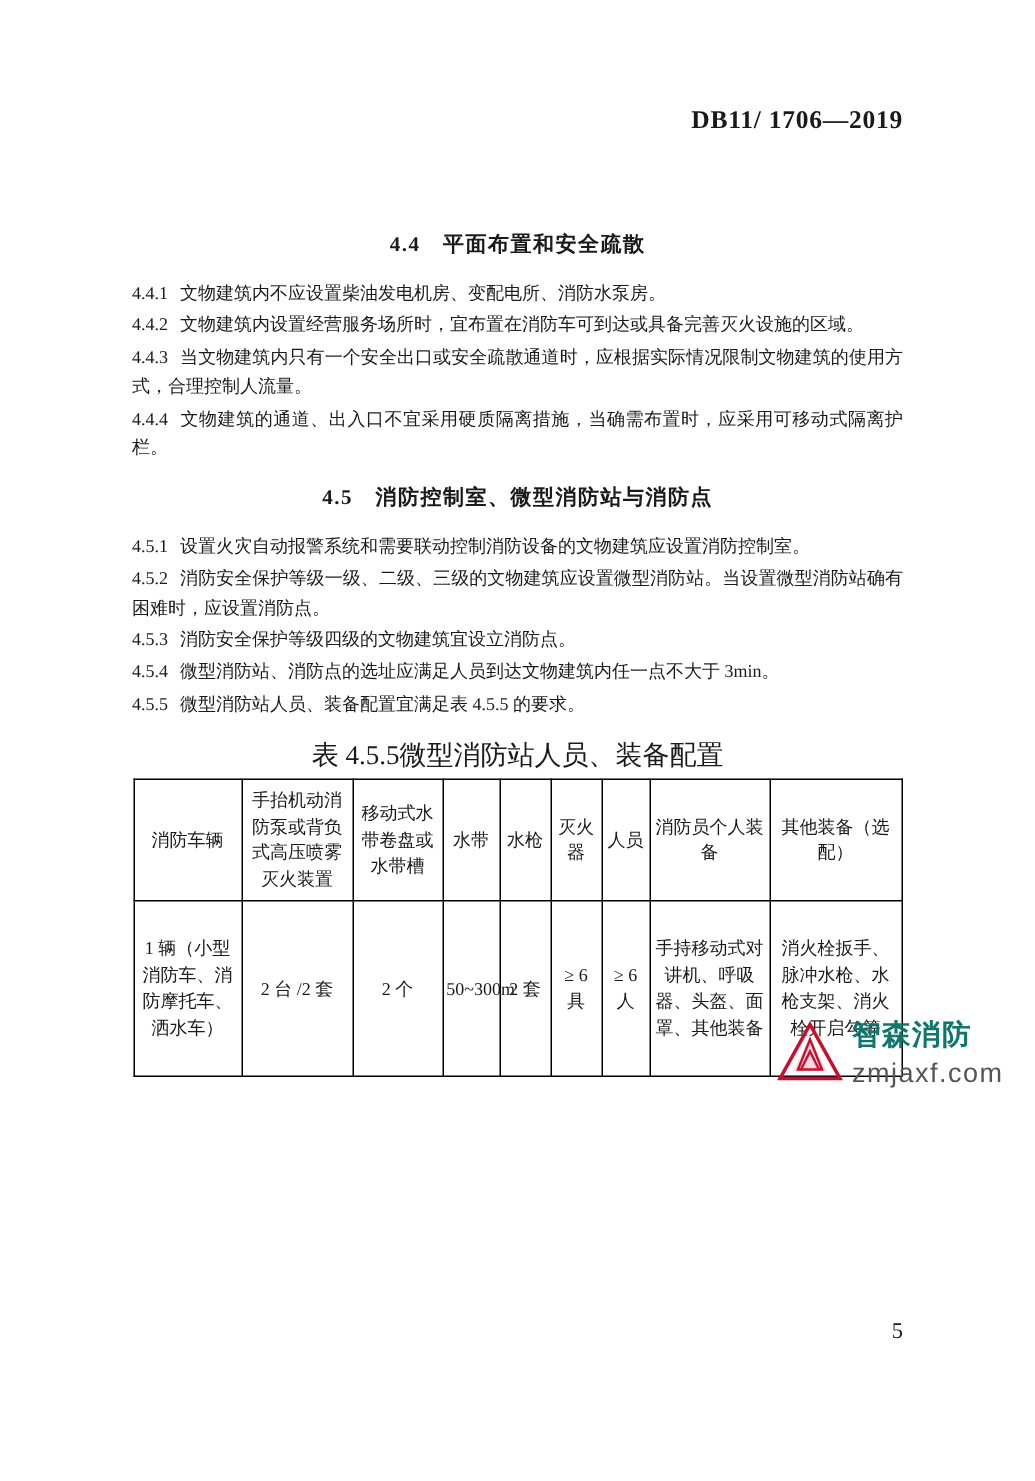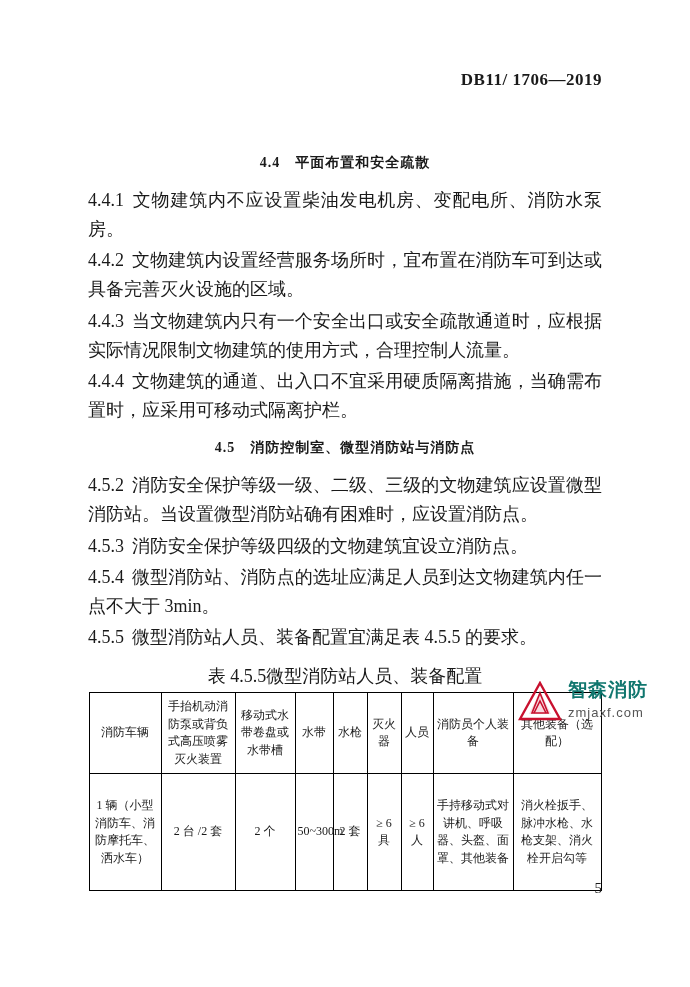--- a/index.html
+++ b/index.html
@@ -38,21 +38,21 @@
     width: 514px;
   }
   h2.section-title {
     font-size: 14px;
     font-weight: bold;
     text-align: center;
     margin: 14px 0 14px 0;
     letter-spacing: 1px;
   }
   .para {
-    font-size: 18px;
+    font-size: 12px;
     line-height: 1.62;
     margin: 0 0 2px 0;
     text-align: justify;
     text-indent: 0;
   }
   .para .num {
     display: inline;
     letter-spacing: 0px;
   }
   .para .gap {
@@ -113,21 +113,21 @@
     top: 2px;
   }
   .wm-title {
     font-size: 19px;
     color: #0f766e;
     font-family: "Liberation Sans", sans-serif;
     font-weight: bold;
     letter-spacing: 1px;
   }
   .wm-sub {
-    font-size: 13px;
+    font-size: 18px;
     color: #555;
     font-family: "Liberation Sans", sans-serif;
     letter-spacing: 1px;
     margin-top: 2px;
   }
 </style>
 </head>
 <body>
 
 <div class="page">
@@ -141,20 +141,21 @@
     <p class="para"><span class="num">4.4.1</span><span class="gap"></span><span>文物建筑内不应设置柴油发电机房、变配电所、消防水泵房。</span></p>
 
     <p class="para"><span class="num">4.4.2</span><span class="gap"></span><span>文物建筑内设置经营服务场所时，宜布置在消防车可到达或具备完善灭火设施的区域。</span></p>
 
     <p class="para"><span class="num">4.4.3</span><span class="gap"></span><span>当文物建筑内只有一个安全出口或安全疏散通道时，应根据实际情况限制文物建筑的使用方式，合理控制人流量。</span></p>
 
     <p class="para"><span class="num">4.4.4</span><span class="gap"></span><span>文物建筑的通道、出入口不宜采用硬质隔离措施，当确需布置时，应采用可移动式隔离护栏。</span></p>
 
     <h2 class="section-title">4.5 消防控制室、微型消防站与消防点</h2>
 
+    <p class="para"><span class="num">4.5.1</span><span class="gap"></span><span>设置火灾自动报警系统和需要联动控制消防设备的文物建筑应设置消防控制室。</span></p>
 
     <p class="para"><span class="num">4.5.2</span><span class="gap"></span><span>消防安全保护等级一级、二级、三级的文物建筑应设置微型消防站。当设置微型消防站确有困难时，应设置消防点。</span></p>
 
     <p class="para"><span class="num">4.5.3</span><span class="gap"></span><span>消防安全保护等级四级的文物建筑宜设立消防点。</span></p>
 
     <p class="para"><span class="num">4.5.4</span><span class="gap"></span><span>微型消防站、消防点的选址应满足人员到达文物建筑内任一点不大于 3min。</span></p>
 
     <p class="para"><span class="num">4.5.5</span><span class="gap"></span><span>微型消防站人员、装备配置宜满足表 4.5.5 的要求。</span></p>
 
     <div class="table-caption">

